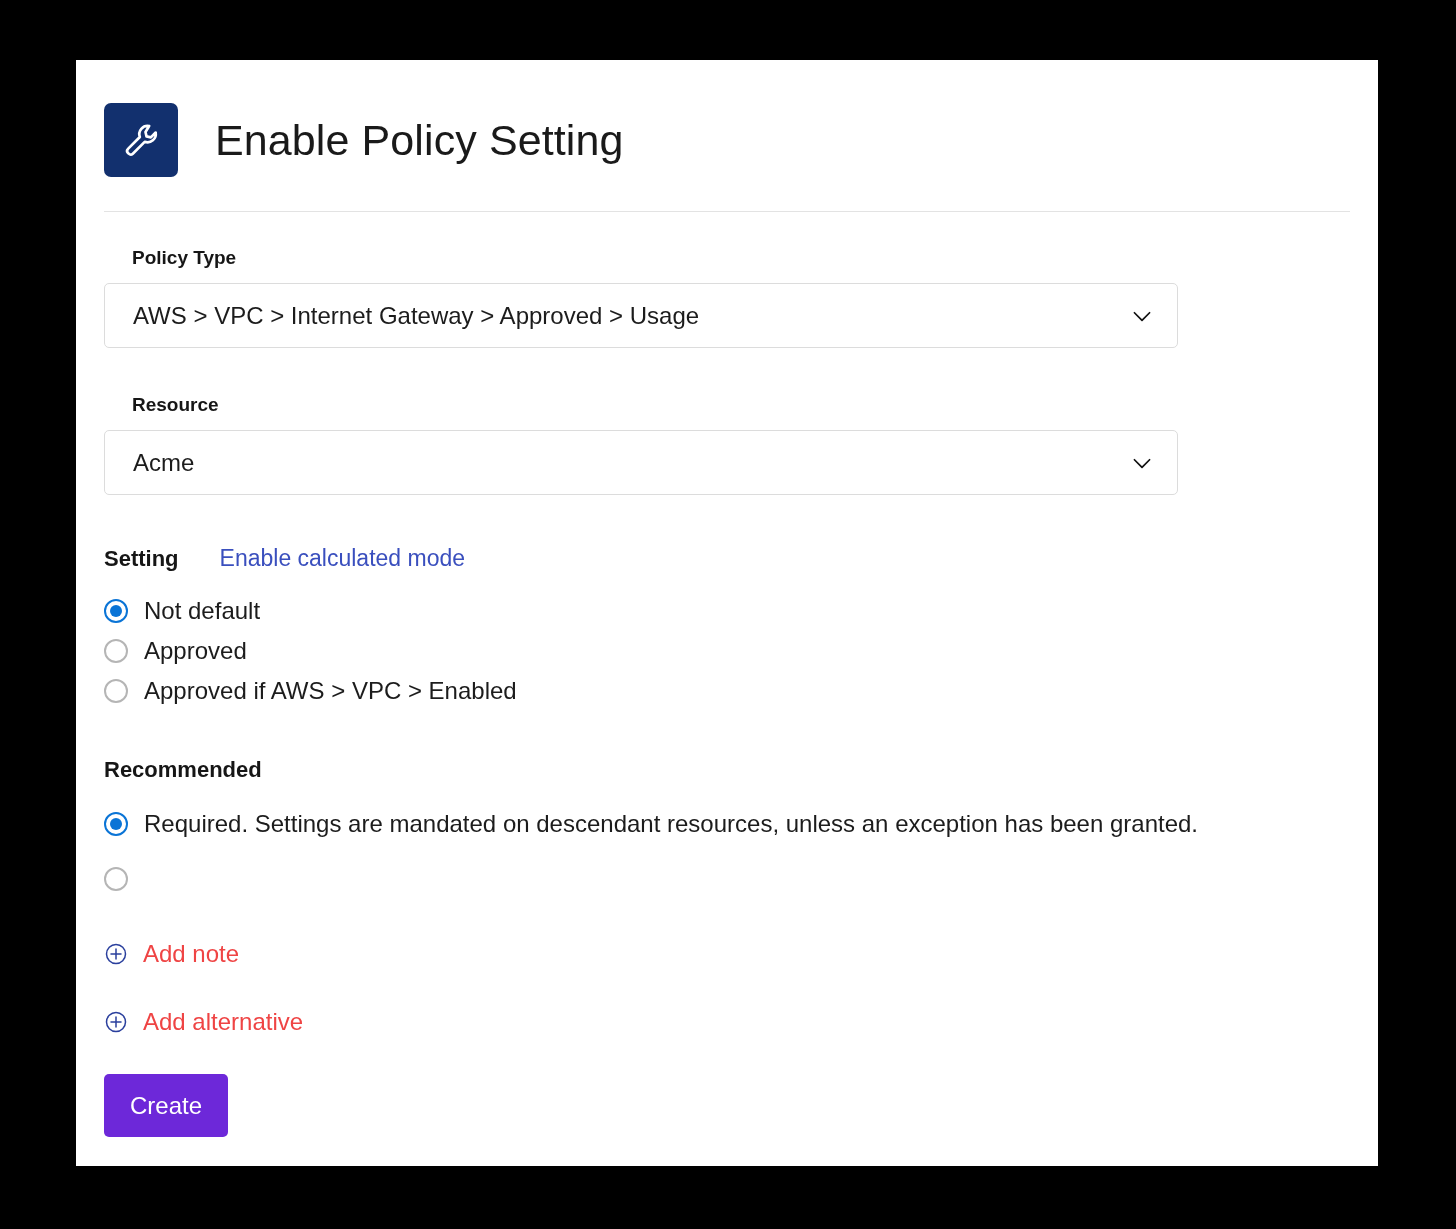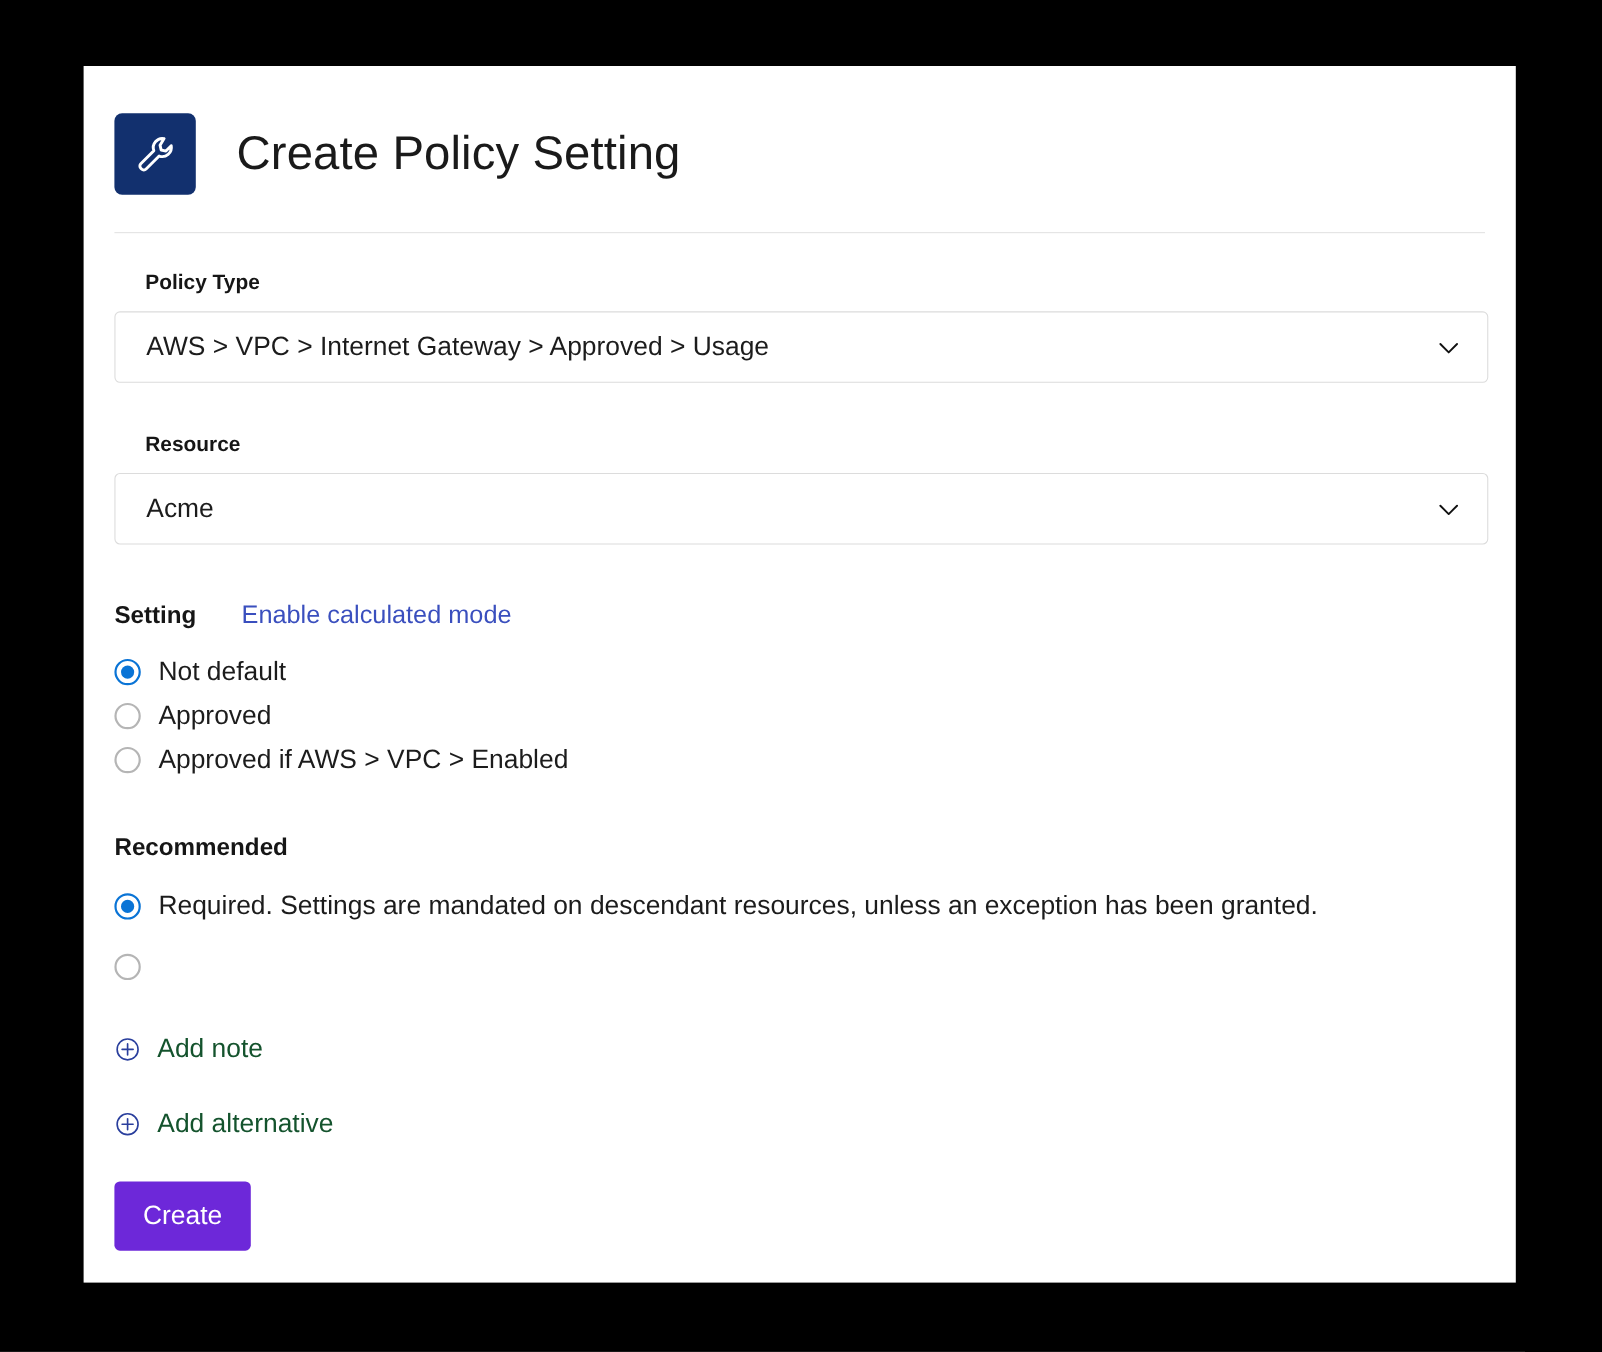--- a/index.html
+++ b/index.html
@@ -72,21 +72,21 @@
   .field-label {
     font-size: 19px;
     font-weight: 700;
     color: #161616;
     line-height: 1;
     margin-bottom: 16px;
     margin-left: 28px;
   }
   .select {
     position: relative;
-    width: 1249px;
+    width: 1074px;
     height: 65px;
     border: 1px solid #dcdcdc;
     border-radius: 5px;
     background: #ffffff;
     box-sizing: border-box;
     display: flex;
     align-items: center;
     cursor: pointer;
   }
   .select-value {
@@ -192,21 +192,21 @@
   .plus-icon {
     width: 24px;
     height: 24px;
     flex: 0 0 auto;
     display: flex;
     align-items: center;
     justify-content: center;
   }
   .add-link-text {
     font-size: 24px;
-    color: #14532d;
+    color: #ef4444;
     margin-left: 15px;
     line-height: 1;
     white-space: nowrap;
   }
 
   
   .create-button {
     margin-top: 33px;
     width: 124px;
     height: 63px;
@@ -227,21 +227,21 @@
 <body>
 
 <div class="card">
 
   <div class="header">
     <div class="app-icon">
       <svg width="40" height="40" viewBox="0 0 24 24" fill="none" stroke="#ffffff" stroke-width="1.6" stroke-linecap="round" stroke-linejoin="round">
         <path d="M16.9 3.6a5 5 0 0 0-5.6 6.6L4.2 17.3a1.8 1.8 0 0 0 0 2.5l.4.4a1.8 1.8 0 0 0 2.5 0l7.1-7.1a5 5 0 0 0 6.6-5.6l-2.9 2.9-2.6-.6-.6-2.6z"></path>
       </svg>
     </div>
-    <div class="page-title">Create Policy Setting</div>
+    <div class="page-title">Enable Policy Setting</div>
   </div>
 
   <div class="divider"></div>
 
   <div class="form">
 
     <div class="field-label">Policy Type</div>
     <div class="select">
       <span class="select-value">AWS &gt; VPC &gt; Internet Gateway &gt; Approved &gt; Usage</span>
       <span class="chevron">

